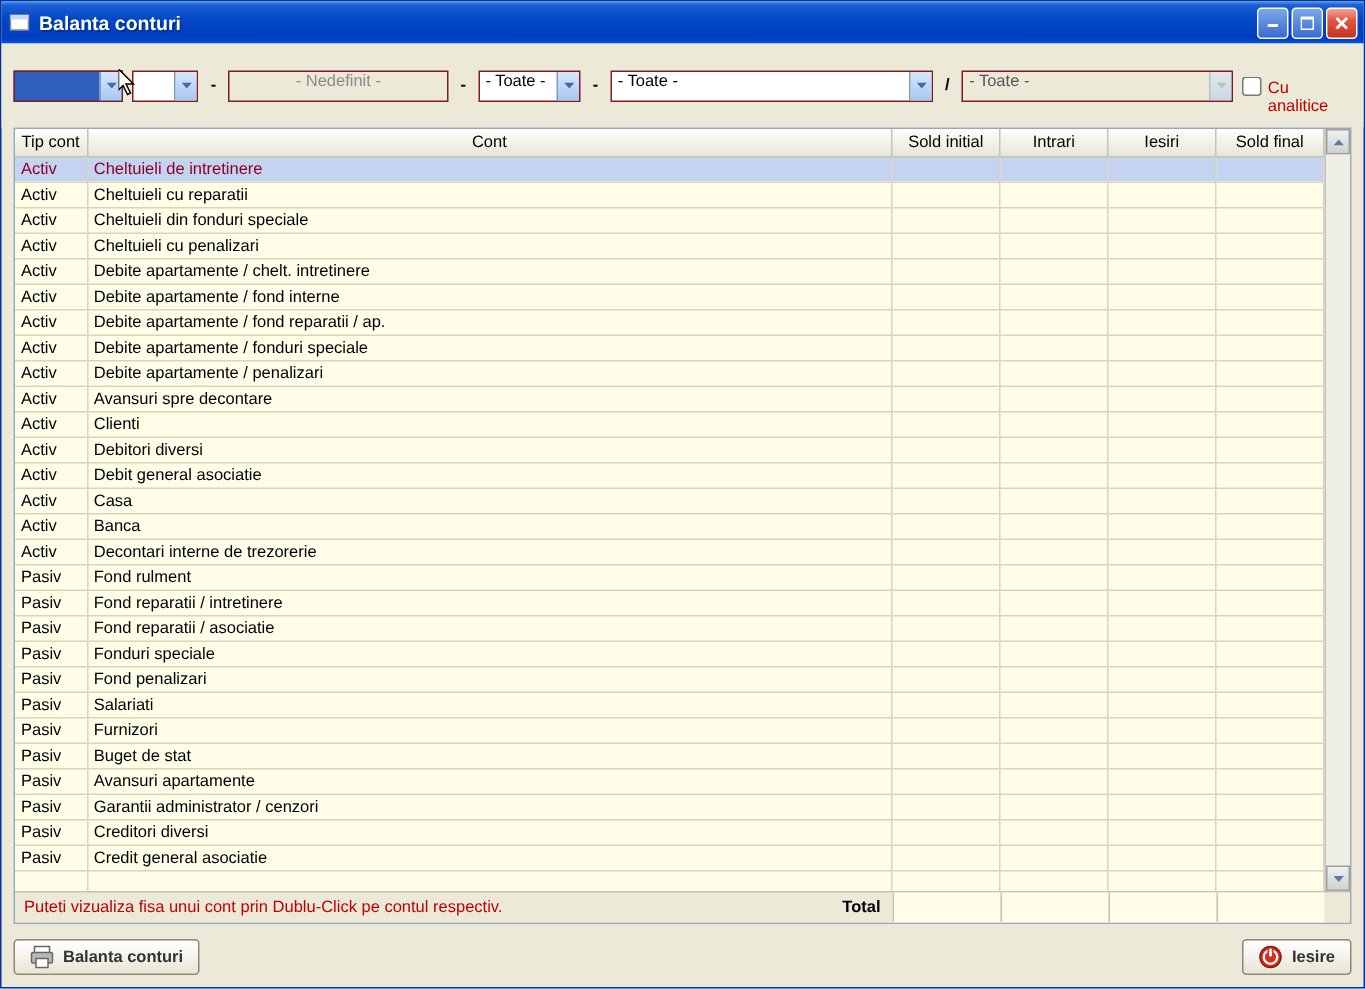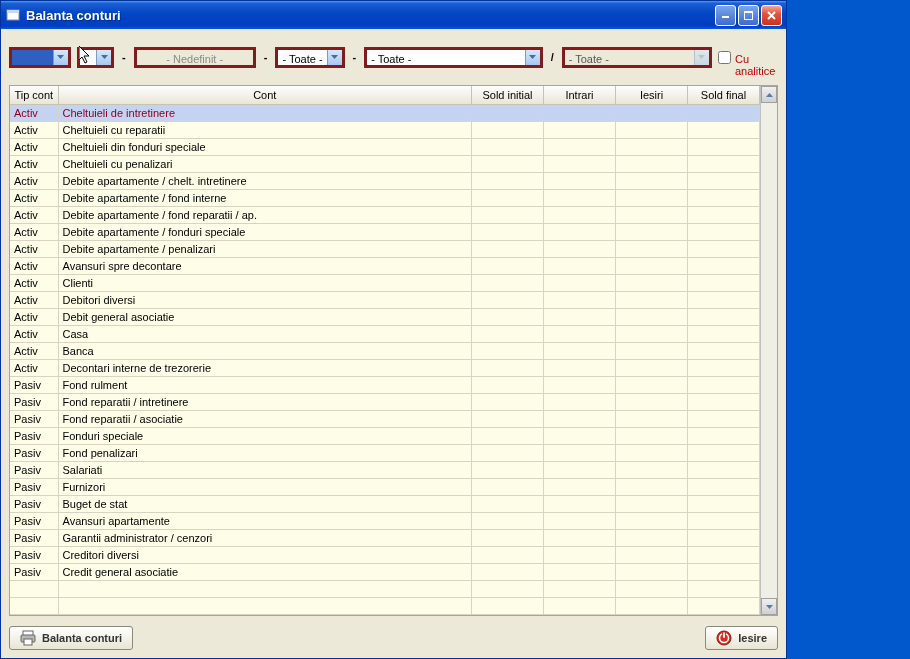--- a/index.html
+++ b/index.html
@@ -1,29 +1,29 @@
 <!DOCTYPE html>
 <html><head>
 <meta charset="utf-8">
 <style>
 * { box-sizing: border-box; margin: 0; padding: 0; }
 body { font-family: Tahoma, Arial, sans-serif; font-size: 11px; background: #0058cc; width: 910px; height: 659px; overflow: hidden; }
 
-.window { width: 787px; height: 659px; background: #ece9d8; border: 1px solid #003399; display: flex; flex-direction: column; }
+.window { width: 910px; height: 659px; background: #ece9d8; border: 1px solid #003399; display: flex; flex-direction: column; }
 
 .titlebar { height: 28px; background: linear-gradient(to bottom, #4a9cff 0%, #1e5fd4 8%, #0348c5 40%, #003dc0 88%, #0058e6 100%); display: flex; align-items: center; padding: 0 4px; color: white; font-weight: bold; font-size: 13px; }
 .titlebar .icon { width: 16px; height: 16px; margin-right: 5px; display: inline-flex; align-items: center; justify-content: center; }
 .titlebar .title { flex: 1; text-shadow: 1px 1px 1px rgba(0,0,0,0.3); }
 .titlebar .winbtns { display: flex; gap: 2px; }
 .titlebar .winbtn { width: 21px; height: 21px; border: 1px solid white; border-radius: 3px; display: flex; align-items: center; justify-content: center; color: white; font-weight: bold; font-family: Arial; font-size: 12px; }
 .titlebar .winbtn.min, .titlebar .winbtn.max { background: linear-gradient(to bottom, #7ba7e8, #3c6bd0); }
 .titlebar .winbtn.close { background: linear-gradient(to bottom, #f5a59c, #e2553d 40%, #c8321b); }
 
 .toolbar { padding: 8px 8px; display: flex; align-items: center; gap: 6px; background: #ece9d8; }
-.combo { height: 21px; background: #fff; border: 3px solid #7f1d1d; display: flex; align-items: flex-end; position: relative; }
+.combo { height: 21px; background: #fff; border: 1px solid #7f1d1d; display: flex; align-items: flex-start; position: relative; }
 .combo.blue { background: #2f5fbf; }
 .combo .txt { flex: 1; padding: 0 4px; color: #000; font-size: 11px; overflow: hidden; white-space: nowrap; }
 .combo .arrow { width: 15px; height: 100%; background: linear-gradient(to bottom, #d6e7ff, #a8c8f0); border-left: 1px solid #7f9db9; display: flex; align-items: center; justify-content: center; }
 .combo .arrow svg { width: 7px; height: 4px; }
 .combo.disabled { background: #ece9d8; }
 .combo.disabled .txt { color: #8a8a8a; text-align: center; }
 .sep { color: #000; font-weight: bold; padding: 0 2px; }
 .checkbox-wrap { display: flex; align-items: center; gap: 4px; margin-left: auto; }
 .checkbox-wrap input { width: 13px; height: 13px; }
 .checkbox-wrap label { color: #c00000; font-size: 11px; margin-top: 16px; }
@@ -423,20 +423,29 @@
             </svg>
           </div>
         <div class="strack"></div>
         <div class="sbtn">
             <svg width="7" height="4" viewBox="0 0 7 4">
               <path d="M0 0 L3.5 4 L7 0 Z" fill="#5a7aaa"></path>
             </svg>
           </div>
       </div>
     </div>
+    <div class="footer-row">
+      <div class="footer-hint">Puteti vizualiza fisa unui cont prin Dublu-Click pe contul respectiv.</div>
+      <div class="footer-total">Total</div>
+      <div class="footer-cell"></div>
+      <div class="footer-cell"></div>
+      <div class="footer-cell"></div>
+      <div class="footer-cell"></div>
+      <div class="footer-spacer"></div>
+    </div>
   </div>
 
   <div class="bottombar">
     <button class="btn">
       <span class="bicon">
         <svg width="16" height="16" viewBox="0 0 16 16">
             <rect x="3" y="1" width="10" height="5" fill="#fff" stroke="#666"></rect>
             <rect x="1" y="5" width="14" height="7" rx="1" fill="#b8b8b8" stroke="#666"></rect>
             <rect x="4" y="9" width="8" height="6" fill="#fff" stroke="#666"></rect>
           </svg>

